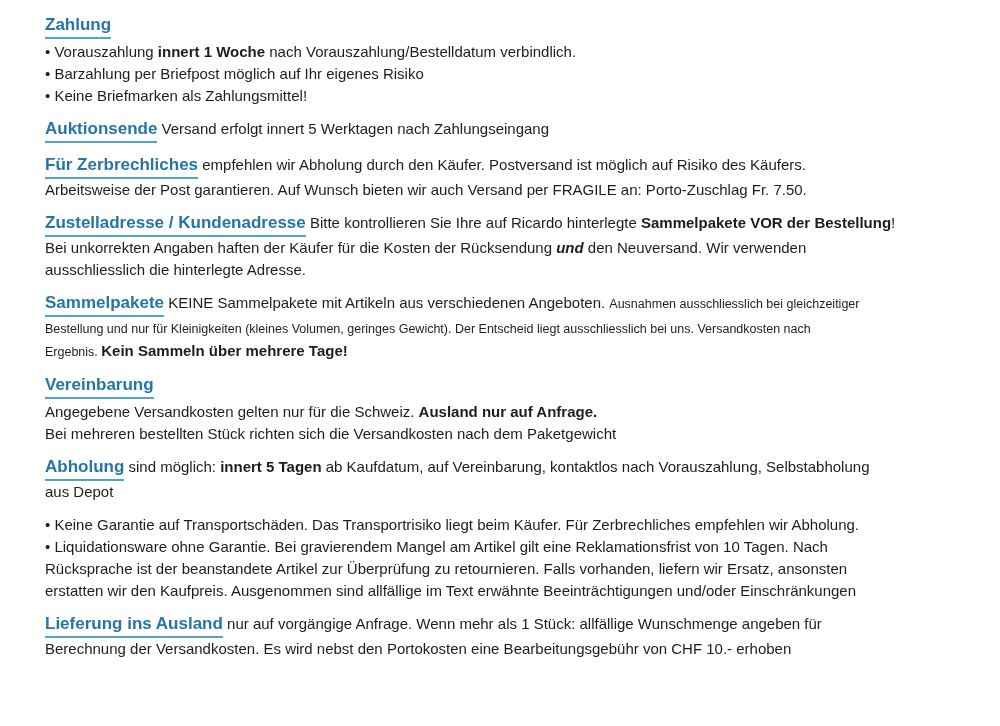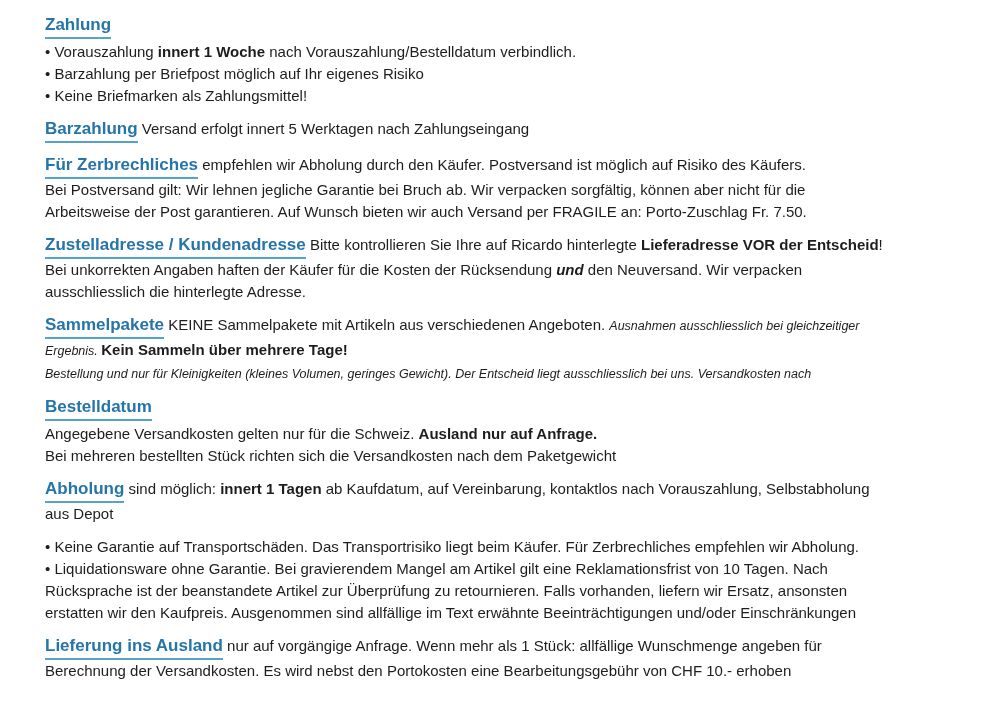--- a/index.html
+++ b/index.html
@@ -28,65 +28,64 @@
     font-weight:bold;
     font-size:17px;
     border-bottom:2px solid var(--heading-underline);
     padding-bottom:2px;
     display:inline-block;
     line-height:21px;
   }
   .hd-block{margin-bottom:2px;}
   .b{font-weight:bold;}
   .bi{font-weight:bold;font-style:italic;margin-top:28px;}
-  .sm{font-size:12.5px;font-style:italic;}
+  .sm{font-size:12.5px;}
   .blt{display:inline-block;}
 </style>
 </head>
 <body>
 
 <div class="doc">
 
   <div class="section">
     <div class="hd-block"><span class="hd">Zahlung</span></div>
     <div class="line"><span class="blt">•</span> <span>Vorauszahlung </span><span class="b">innert 1 Woche</span><span> nach Vorauszahlung/Bestelldatum verbindlich.</span></div>
     <div class="line"><span class="blt">•</span> <span>Barzahlung per Briefpost möglich auf Ihr eigenes Risiko</span></div>
     <div class="line"><span class="blt">•</span> <span>Keine Briefmarken als Zahlungsmittel!</span></div>
   </div>
 
   <div class="section">
-    <div class="line"><span class="hd">Barzahlung</span><span> Versand erfolgt innert 5 Werktagen nach Zahlungseingang</span></div>
+    <div class="line"><span class="hd">Auktionsende</span><span> Versand erfolgt innert 5 Werktagen nach Zahlungseingang</span></div>
   </div>
 
   <div class="section">
     <div class="line"><span class="hd">Für Zerbrechliches</span><span> empfehlen wir Abholung durch den Käufer. Postversand ist möglich auf Risiko des Käufers.</span></div>
-    <div class="line"><span>Bei Postversand gilt: Wir lehnen jegliche Garantie bei Bruch ab. Wir verpacken sorgfältig, können aber nicht für die</span></div>
     <div class="line"><span>Arbeitsweise der Post garantieren. Auf Wunsch bieten wir auch Versand per FRAGILE an: Porto-Zuschlag Fr. 7.50.</span></div>
   </div>
 
   <div class="section">
-    <div class="line"><span class="hd">Zustelladresse / Kundenadresse</span><span> Bitte kontrollieren Sie Ihre auf Ricardo hinterlegte </span><span class="b">Lieferadresse VOR der Entscheid</span><span>!</span></div>
-    <div class="line"><span>Bei unkorrekten Angaben haften der Käufer für die Kosten der Rücksendung </span><span class="bi">und</span><span> den Neuversand. Wir verpacken</span></div>
+    <div class="line"><span class="hd">Zustelladresse / Kundenadresse</span><span> Bitte kontrollieren Sie Ihre auf Ricardo hinterlegte </span><span class="b">Sammelpakete VOR der Bestellung</span><span>!</span></div>
+    <div class="line"><span>Bei unkorrekten Angaben haften der Käufer für die Kosten der Rücksendung </span><span class="bi">und</span><span> den Neuversand. Wir verwenden</span></div>
     <div class="line"><span>ausschliesslich die hinterlegte Adresse.</span></div>
   </div>
 
   <div class="section">
     <div class="line"><span class="hd">Sammelpakete</span><span> KEINE Sammelpakete mit Artikeln aus verschiedenen Angeboten. </span><span class="sm">Ausnahmen ausschliesslich bei gleichzeitiger</span></div>
+    <div class="line"><span class="sm">Bestellung und nur für Kleinigkeiten (kleines Volumen, geringes Gewicht). Der Entscheid liegt ausschliesslich bei uns. Versandkosten nach</span></div>
     <div class="line"><span class="sm">Ergebnis. </span><span class="b">Kein Sammeln über mehrere Tage!</span></div>
-    <div class="line"><span class="sm">Bestellung und nur für Kleinigkeiten (kleines Volumen, geringes Gewicht). Der Entscheid liegt ausschliesslich bei uns. Versandkosten nach</span></div>
   </div>
 
   <div class="section">
-    <div class="hd-block"><span class="hd">Bestelldatum</span></div>
+    <div class="hd-block"><span class="hd">Vereinbarung</span></div>
     <div class="line"><span>Angegebene Versandkosten gelten nur für die Schweiz. </span><span class="b">Ausland nur auf Anfrage.</span></div>
     <div class="line"><span>Bei mehreren bestellten Stück richten sich die Versandkosten nach dem Paketgewicht</span></div>
   </div>
 
   <div class="section">
-    <div class="line"><span class="hd">Abholung</span><span> sind möglich: </span><span class="b">innert 1 Tagen</span><span> ab Kaufdatum, auf Vereinbarung, kontaktlos nach Vorauszahlung, Selbstabholung</span></div>
+    <div class="line"><span class="hd">Abholung</span><span> sind möglich: </span><span class="b">innert 5 Tagen</span><span> ab Kaufdatum, auf Vereinbarung, kontaktlos nach Vorauszahlung, Selbstabholung</span></div>
     <div class="line"><span>aus Depot</span></div>
   </div>
 
   <div class="section">
     <div class="line"><span class="blt">•</span> <span>Keine Garantie auf Transportschäden. Das Transportrisiko liegt beim Käufer. Für Zerbrechliches empfehlen wir Abholung.</span></div>
     <div class="line"><span class="blt">•</span> <span>Liquidationsware ohne Garantie. Bei gravierendem Mangel am Artikel gilt eine Reklamationsfrist von 10 Tagen. Nach</span></div>
     <div class="line"><span>Rücksprache ist der beanstandete Artikel zur Überprüfung zu retournieren. Falls vorhanden, liefern wir Ersatz, ansonsten</span></div>
     <div class="line"><span>erstatten wir den Kaufpreis. Ausgenommen sind allfällige im Text erwähnte Beeinträchtigungen und/oder Einschränkungen</span></div>
   </div>
 

